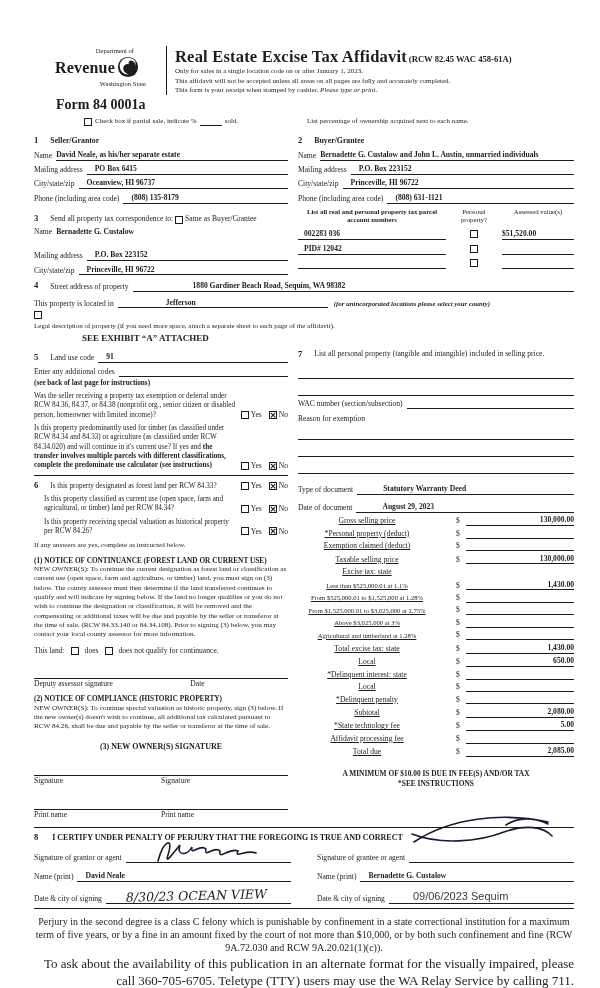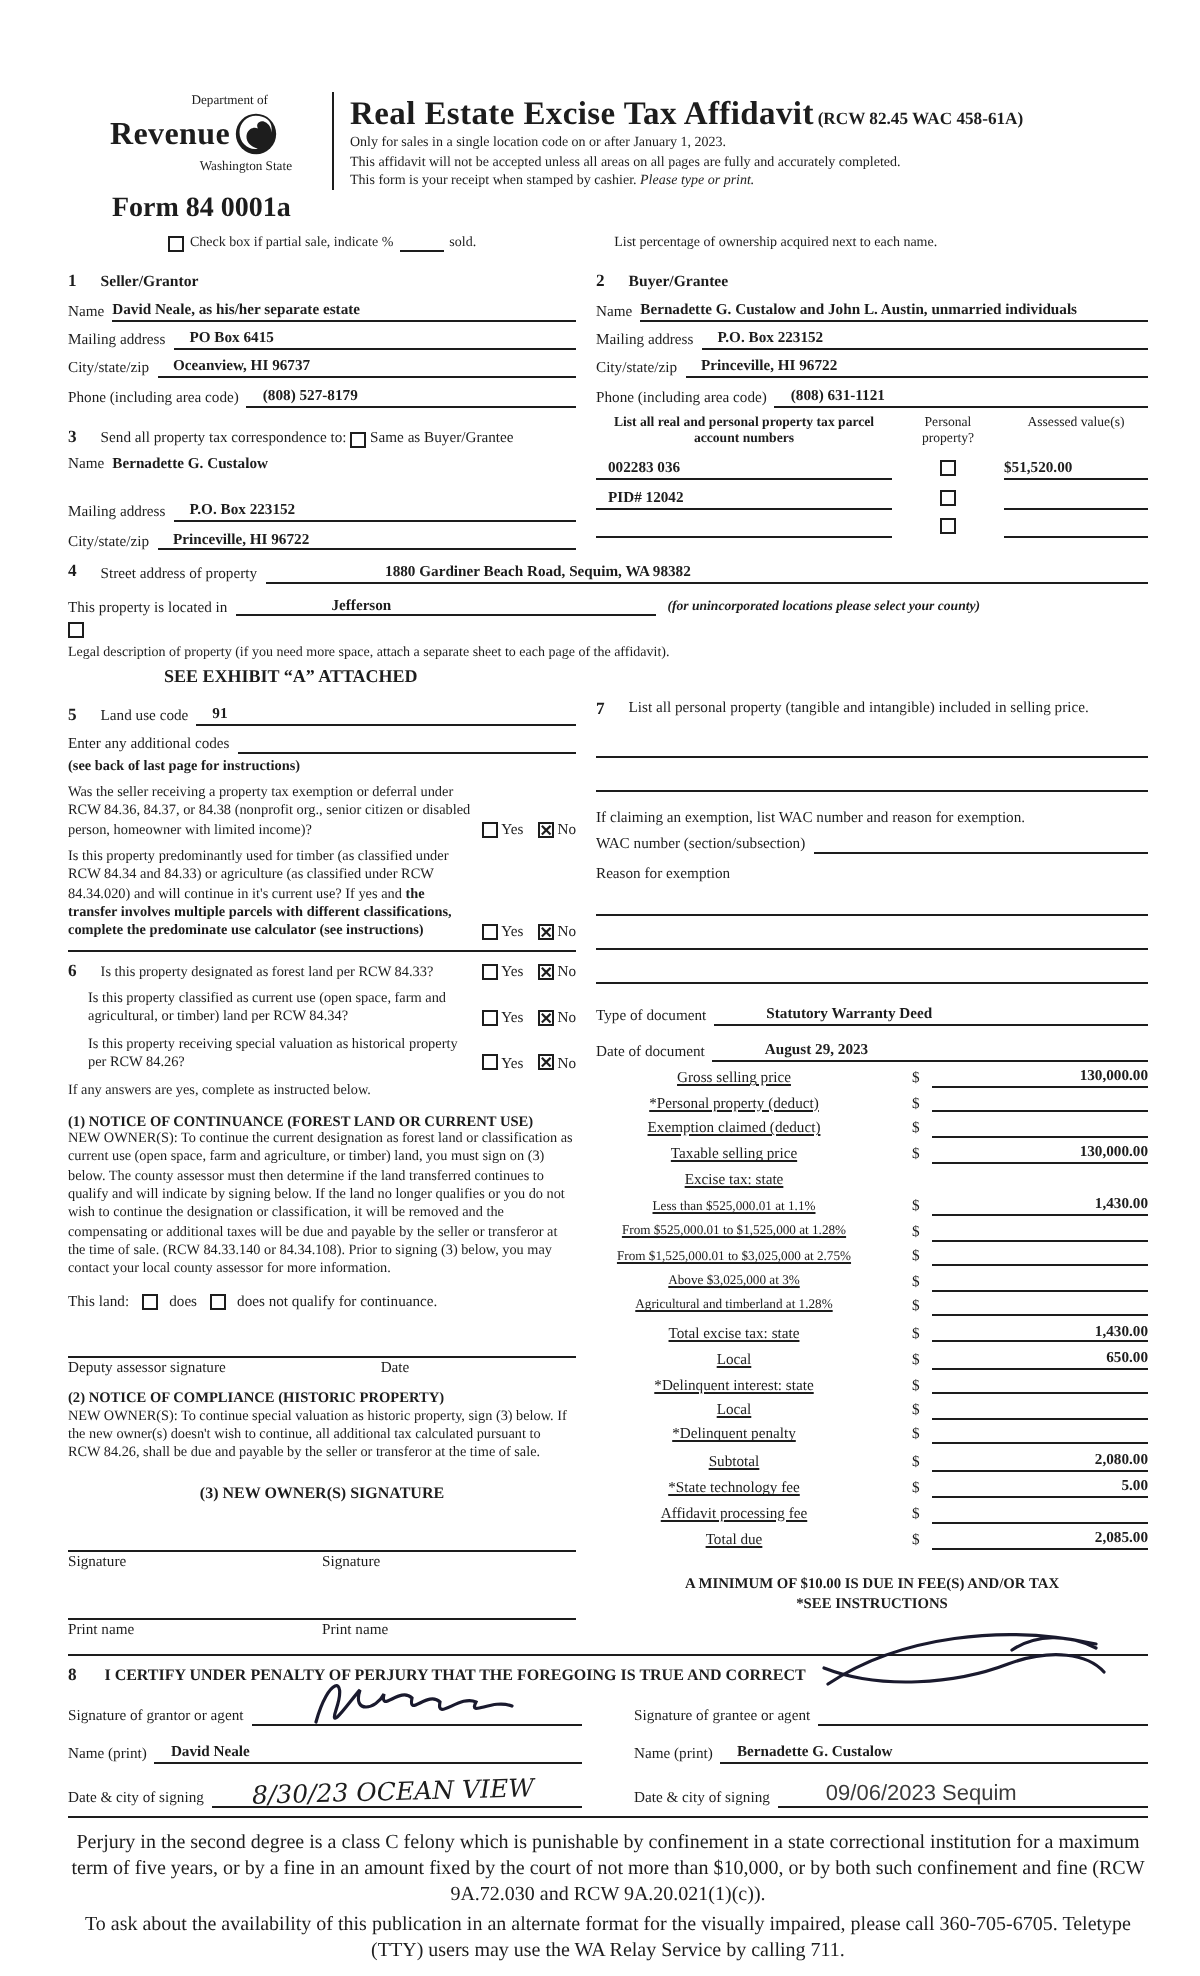--- a/index.html
+++ b/index.html
@@ -64,21 +64,21 @@
   .sigpair { display:flex; margin-top:13px; }
   .sigpair > div { flex:1; }
 
   .s8 { border-top:1px solid #1d1d1d; margin-top:7px; padding-top:4px; position:relative; }
   .s8half { display:flex; gap:26px; }
   .s8half > div { flex:1; display:flex; align-items:flex-end; }
   .handw { font-family:"DejaVu Serif", serif; font-style:italic; font-size:12.5px; transform:rotate(-1.5deg); display:inline-block; line-height:1; }
   .cashier { font-family:"Liberation Sans", sans-serif; font-size:11px; color:#3c3c3c; font-weight:normal; line-height:1; }
 
   .perjury { font-size:10px; text-align:center; margin-top:6px; }
-  .access { font-size:10px; text-align:center; margin-top:2px; }
+  .access { font-size:13px; text-align:right; margin-top:2px; }
 
   .footrow { display:flex; margin-top:30px; font-size:7px; align-items:flex-start; }
   .footrow .fl { width:160px; }
   .footrow .fc { flex:1; text-align:center; font-weight:bold; }
   .footrow .fr { width:140px; text-align:right; }
   .county { font-weight:bold; }
 
   svg.sig { stroke:#1a1a2e; stroke-width:1.6; fill:none; stroke-linecap:round; }
   .grantor-sig-wrap { position:relative; }
   .grantor-sig-wrap svg { position:absolute; left:26px; bottom:-3px; }
@@ -134,21 +134,21 @@
       <div class="fldrow">
         <span class="lblw">Mailing address</span>
         <span class="fld"><span class="val">PO Box 6415</span></span>
       </div>
       <div class="fldrow">
         <span class="lblw">City/state/zip</span>
         <span class="fld"><span class="val">Oceanview, HI 96737</span></span>
       </div>
       <div class="fldrow">
         <span class="lblw">Phone (including area code)</span>
-        <span class="fld"><span class="val">(808) 527-8179</span></span>
+        <span class="fld"><span class="val">(808) 135-8179</span></span>
       </div>
 
       <div class="fldrow" style="margin-top:9px;">
         <span class="secnum">3</span>
         <span>Send all property tax correspondence to:</span>&nbsp;
         <span class="cb"></span>&nbsp;
         <span>Same as Buyer/Grantee</span>
       </div>
       <div class="fldrow">
         <span class="lblw">Name</span>
@@ -336,21 +336,20 @@
       </div>
     </div>
 
     <div class="rcol">
       <div style="display:flex;">
         <span class="secnum">7</span>
         <span>List all personal property (tangible and intangible) included in selling price.</span>
       </div>
       <div class="sigline" style="margin-top:8px;"></div>
       <div class="sigline" style="margin-top:6px;"></div>
-      <div style="margin-top:8px;">If claiming an exemption, list WAC number and reason for exemption.</div>
       <div class="fldrow">
         <span class="lblw">WAC number (section/subsection)</span>
         <span class="fld"></span>
       </div>
       <div style="margin-top:5px;">Reason for exemption</div>
       <div class="sigline" style="margin-top:5px;"></div>
       <div class="sigline" style="margin-top:6px;"></div>
       <div class="sigline" style="margin-top:6px;"></div>
 
       <div class="fldrow" style="margin-top:10px;">

